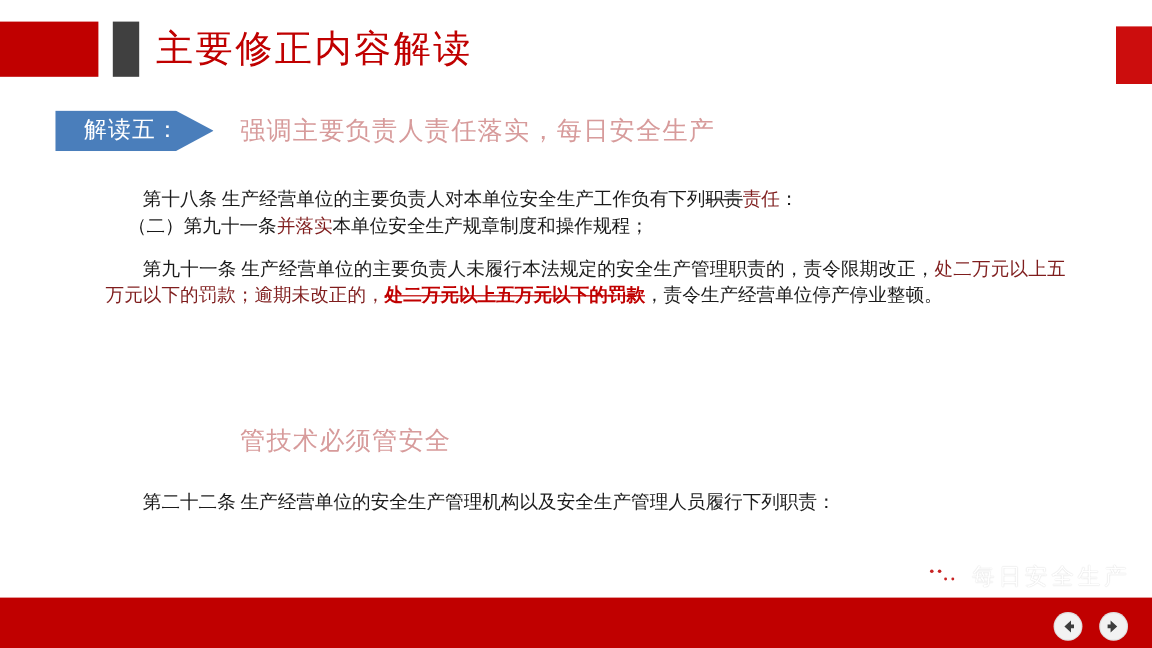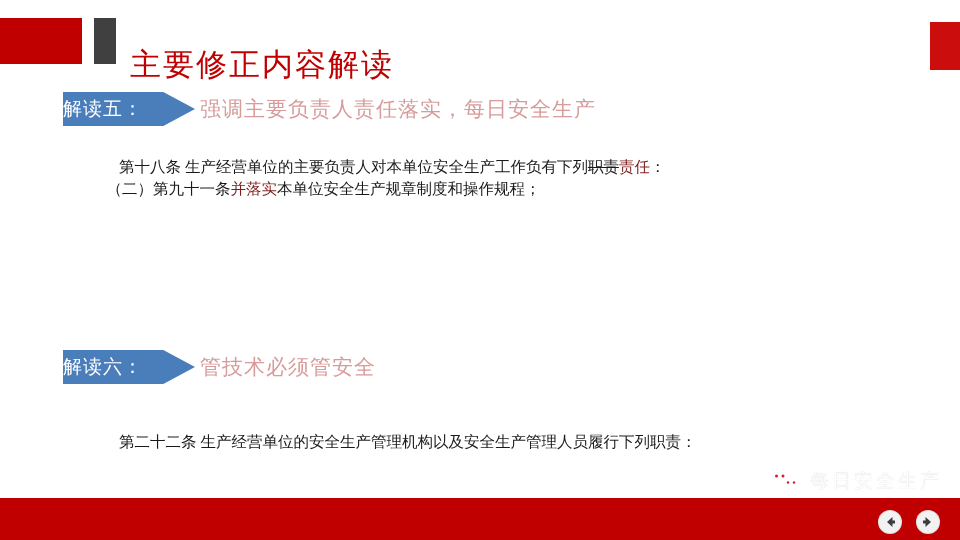--- a/index.html
+++ b/index.html
@@ -51,44 +51,43 @@
   .slide-title {
     position: absolute;
     left: 130px;
     top: 20px;
     font-size: 31px;
     letter-spacing: 2px;
     color: #c00000;
     font-family: "Liberation Serif", "DejaVu Serif", serif;
     font-weight: normal;
     white-space: nowrap;
-    margin-top: 24px;
   }
 
   
   .section {
     position: absolute;
     left: 0;
     width: 960px;
   }
   .sec-head {
     position: relative;
     height: 34px;
   }
   .chev {
     position: absolute;
-    left: 63px;
+    left: 46px;
     top: 0;
     height: 34px;
     width: 132px;
     background: #4a7ebb;
     color: #ffffff;
     font-size: 19px;
     line-height: 34px;
-    padding-left: 0;
+    padding-left: 24px;
     box-sizing: border-box;
     letter-spacing: 1px;
     -webkit-clip-path: polygon(0 0, 76% 0, 100% 50%, 76% 100%, 0 100%);
     clip-path: polygon(0 0, 76% 0, 100% 50%, 76% 100%, 0 100%);
     white-space: nowrap;
   }
   .sec-title {
     position: absolute;
     left: 200px;
     top: 1px;
@@ -185,30 +184,30 @@
   <div class="section" style="top:92px;">
     <div class="sec-head">
       <div class="chev">解读五：</div>
       <div class="sec-title">强调主要负责人责任落实，每日安全生产</div>
     </div>
   </div>
 
   <div class="body-wrap" style="top:156px;">
     <p class="para indent2"><span>第十八条 生产经营单位的主要负责人对本单位安全生产工作负有下列</span><span class="blkstrike">职责</span><span class="redbold">责任</span><span>：</span></p>
     <p class="para" style="text-indent:1.2em;"><span>（二）第九十一条</span><span class="redbold">并落实</span><span>本单位安全生产规章制度和操作规程；</span></p>
+    <p class="para indent2 p-gap"><span>第九十一条 生产经营单位的主要负责人未履行本法规定的安全生产管理职责的，责令限期改正，</span><span class="redbold">处二万元以上五万元以下的罚款；逾期未改正的，</span><span class="redstrike bold">处二万元以上五万元以下的罚款</span><span>，责令生产经营单位停产停业整顿。</span></p>
   </div>
 
   <div class="section" style="top:350px;">
     <div class="sec-head">
-      <div class="chev">解读六：</div>
       <div class="sec-title">管技术必须管安全</div>
     </div>
   </div>
 
-  <div class="body-wrap" style="top:431px;">
+  <div class="body-wrap" style="top:408px;">
     <p class="para indent2"><span>第二十二条 生产经营单位的安全生产管理机构以及安全生产管理人员履行下列职责：</span></p>
   </div>
 
   <div class="footer-red"></div>
 
   <div class="watermark">
     <span class="wechat-ico">
       <svg width="34" height="26" viewBox="0 0 34 26">
         <ellipse cx="12" cy="10" rx="11" ry="8.6" fill="#ffffff" opacity="0.95"></ellipse>
         <polygon points="5,16 3,22 9,18.5" fill="#ffffff" opacity="0.95"></polygon>

